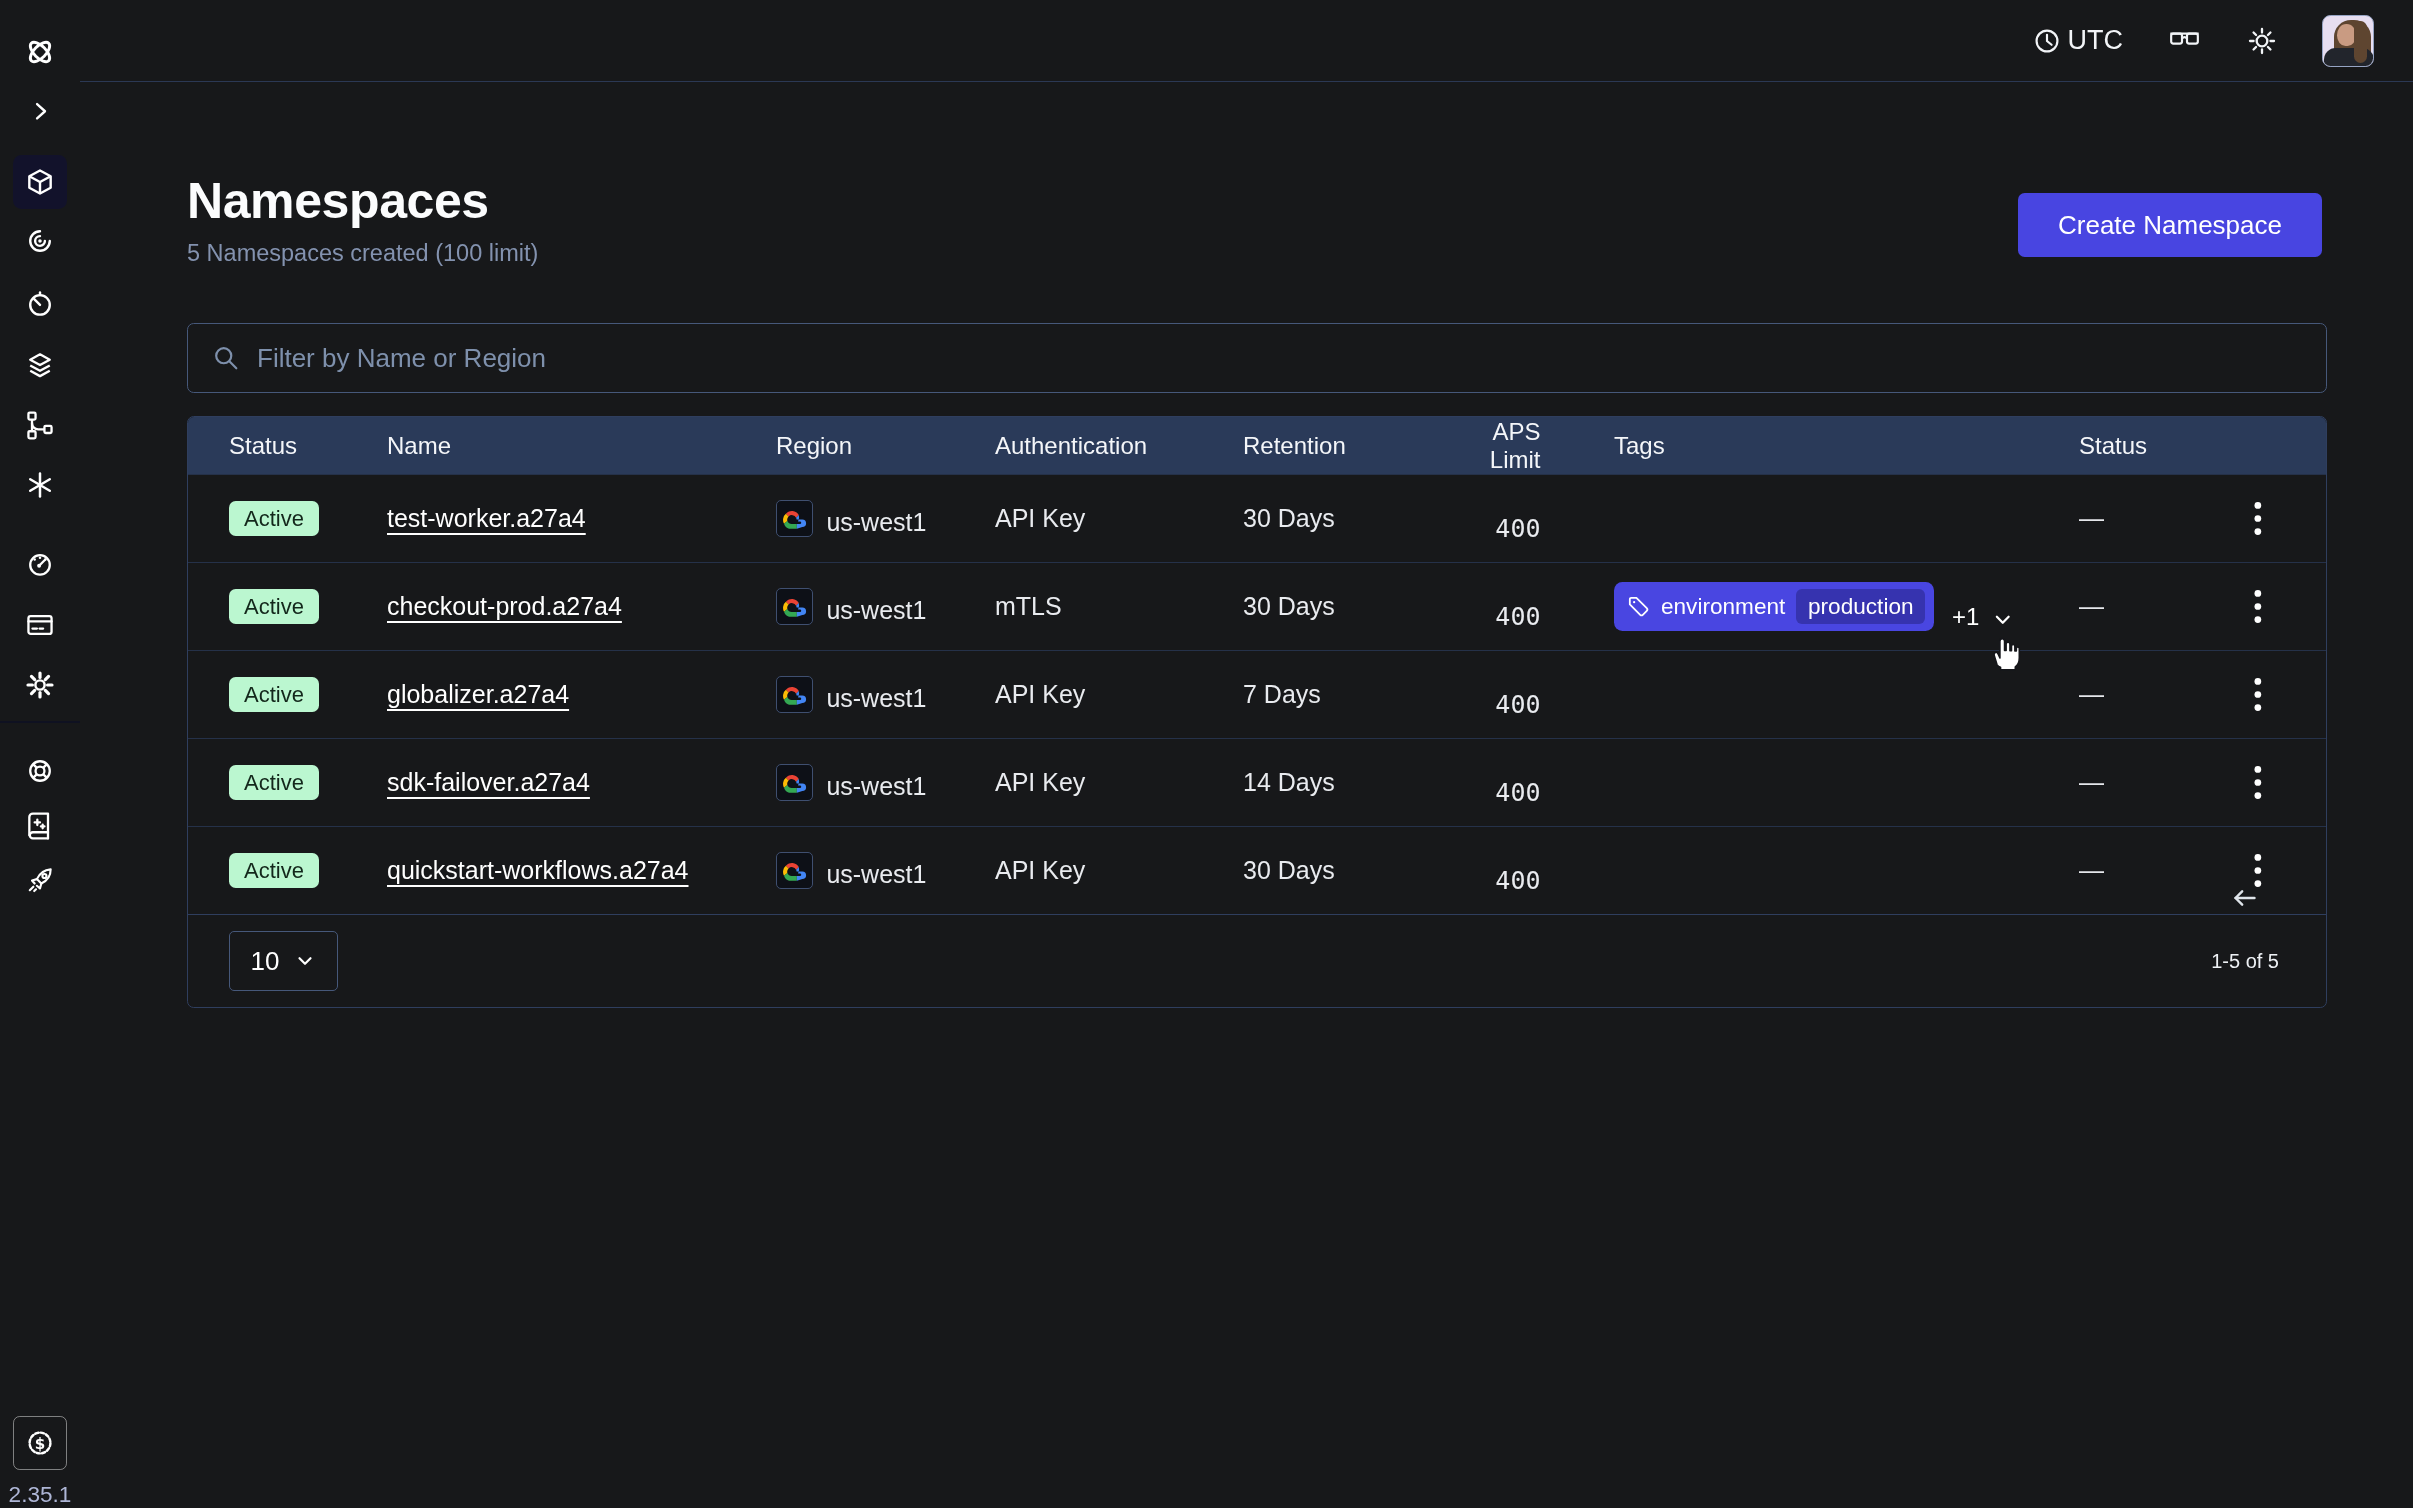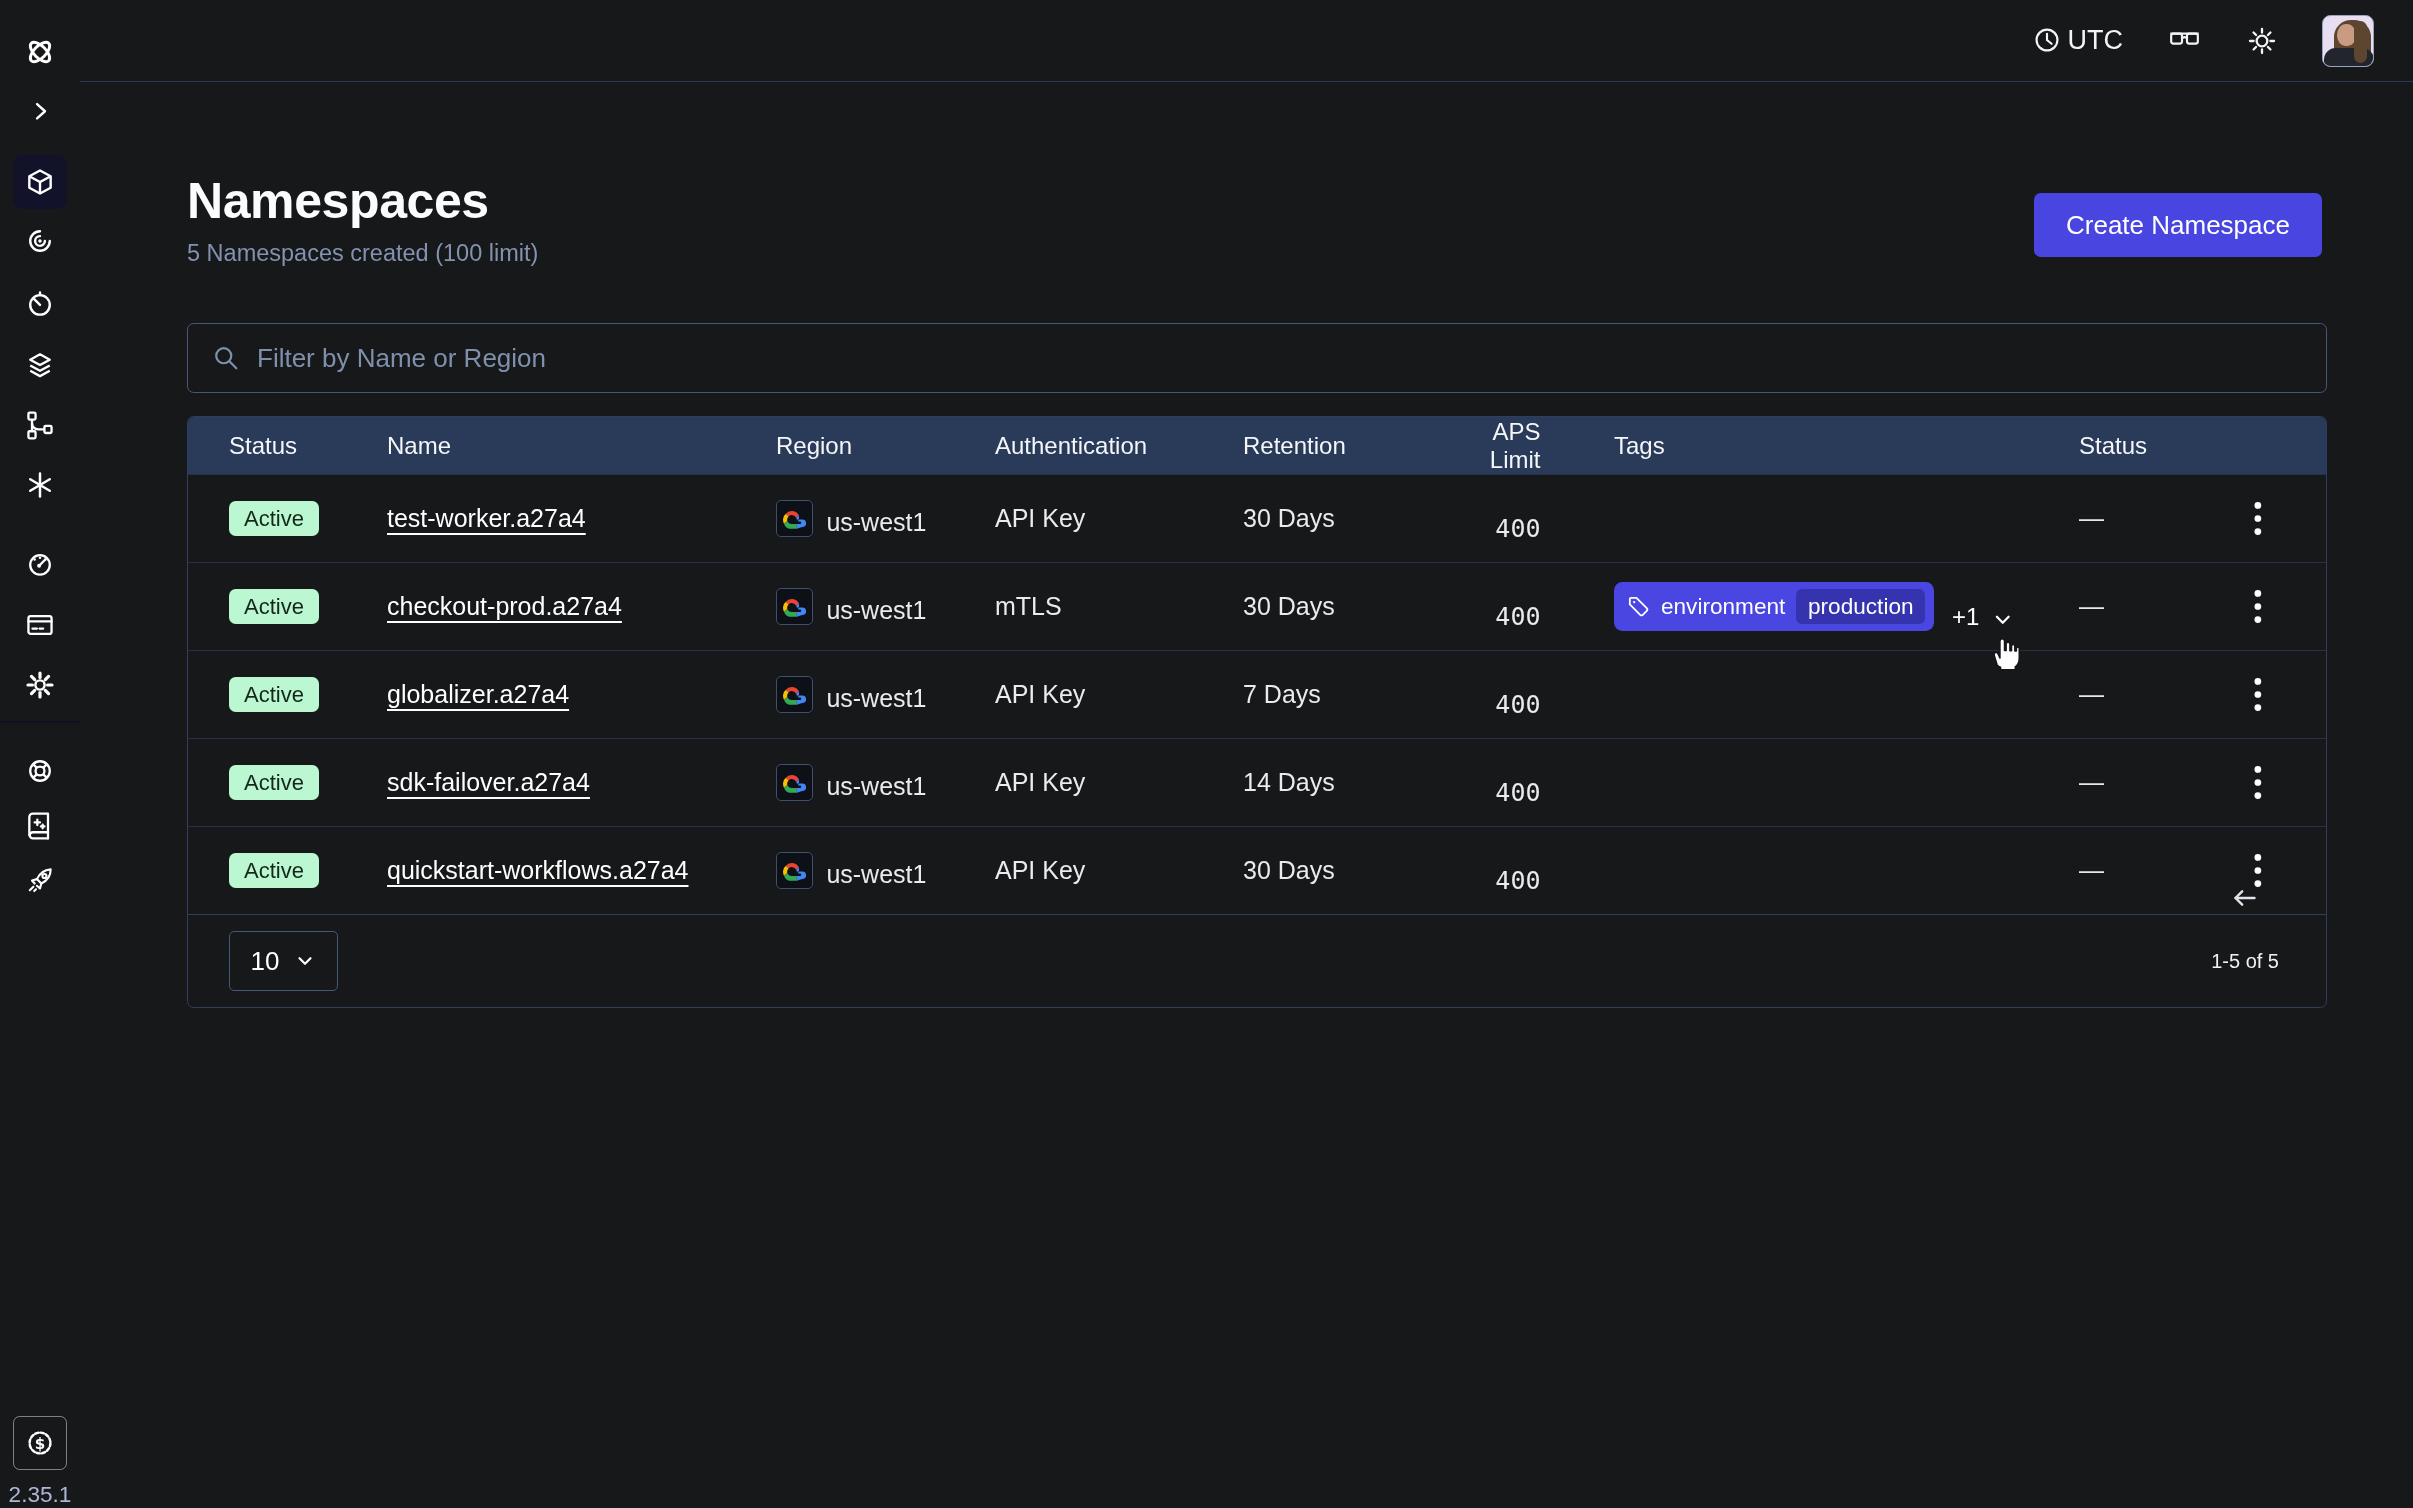--- a/index.html
+++ b/index.html
@@ -24,33 +24,33 @@
     border:0.8px solid rgba(255,255,255,0.45); border-radius:6.7px;
     display:flex; align-items:center; justify-content:center; cursor:pointer; background:transparent; }
   .version { position:absolute; left:0; top:1482px; width:80px; text-align:center;
     font-size:22.6px; color:#aeb6d6; }
   
   .topbar {
     position:absolute; left:80px; top:0; right:0; height:82px;
     background:#17181a; border-bottom:0.8px solid #2b3854;
     display:flex; align-items:center; justify-content:flex-end; gap:44px; padding-right:39px;
   }
-  .tz { display:flex; gap:6px; font-size:27px; color:#f2f4f7; cursor:pointer; }
+  .tz { display:flex; align-items:center; gap:6px; font-size:27px; color:#f2f4f7; cursor:pointer; }
   .icon-btn { background:none; border:none; display:flex; align-items:center; cursor:pointer; }
   .avatar { width:52px; height:52px; border-radius:8.4px; border:1.7px solid #96a4c4;
     background:#e7def1; position:relative; overflow:hidden; cursor:pointer; }
   .avatar .hair  { position:absolute; left:11px; top:4.2px;  width:37px; height:47px; background:#5e4530; border-radius:17px 17px 13.4px 13.4px; }
   .avatar .face  { position:absolute; left:14.2px; top:8.4px; width:18.4px; height:22.6px; background:#c99b82; border-radius:50% 50% 46% 46%; }
   .avatar .body  { position:absolute; left:0.8px;  top:32px; width:50px; height:23.5px; background:#22252c; border-radius:11.7px 11.7px 0 0; }
   .avatar .hair2 { position:absolute; left:31px; top:5.9px;  width:12.6px; height:42px; background:#5e4530; border-radius:6.7px; }
   
   .main { position:absolute; left:187px; top:82px; width:2140px; }
   .page-title { position:absolute; top:90px; left:0; font-size:50px; font-weight:700; letter-spacing:-0.4px; color:#fbfcfd; }
   .page-subtitle { position:absolute; top:158px; left:0; font-size:23.5px; color:#8392af; }
-  .create-btn { position:absolute; top:111px; right:5px; height:64px; padding:0 32px;
+  .create-btn { position:absolute; top:111px; right:5px; height:64px; padding:0 40px;
     background:#4845e1; color:#fff; font-size:26px; font-weight:500; font-family:inherit;
     border:none; border-radius:6.7px; cursor:pointer; }
   .filter { position:absolute; top:241px; left:0; right:0; height:70px;
     border:0.8px solid #46587a; border-radius:6.7px; display:flex; align-items:center; gap:17px; padding:0 23.5px; background:transparent; }
   .filter input { flex:1; background:transparent; border:none; outline:none;
     font-size:26px; color:#e9ebef; font-family:inherit; }
   .filter input::placeholder { color:#7e90ac; }
   
   .table-card { position:absolute; top:334px; left:0; right:0;
     border:0.8px solid #2f3e5e; border-radius:6.7px; overflow:hidden; background:#17181a; }

